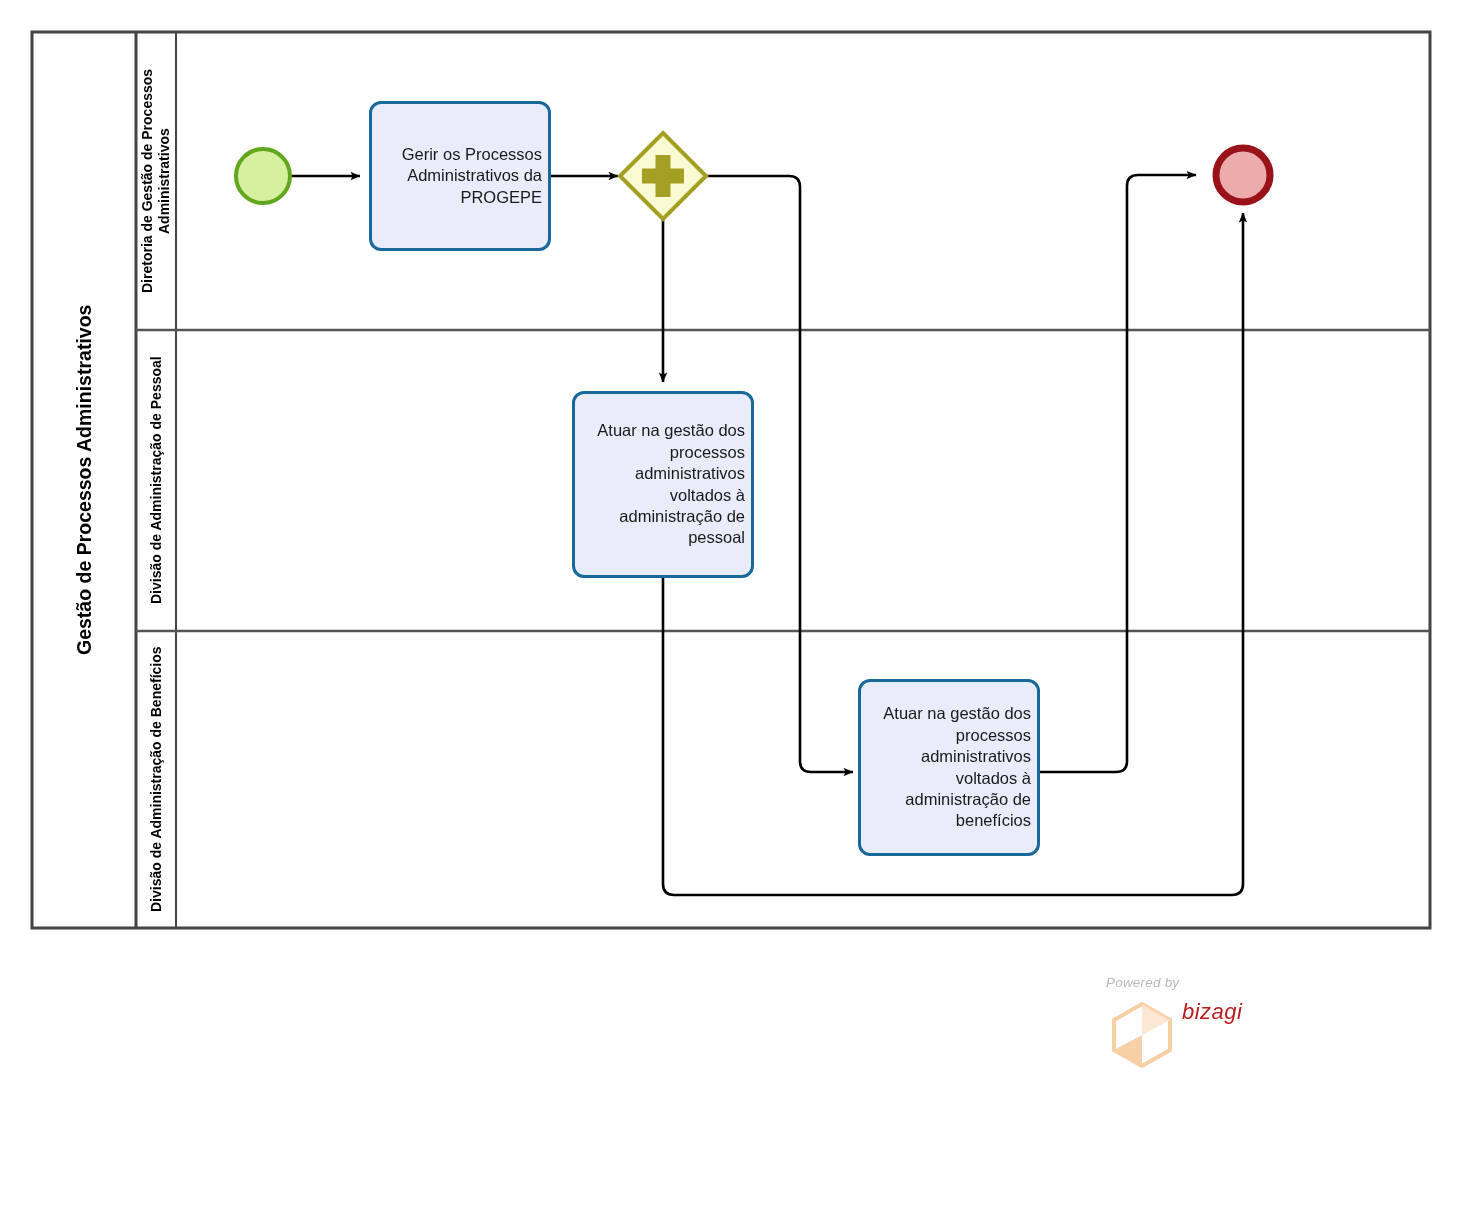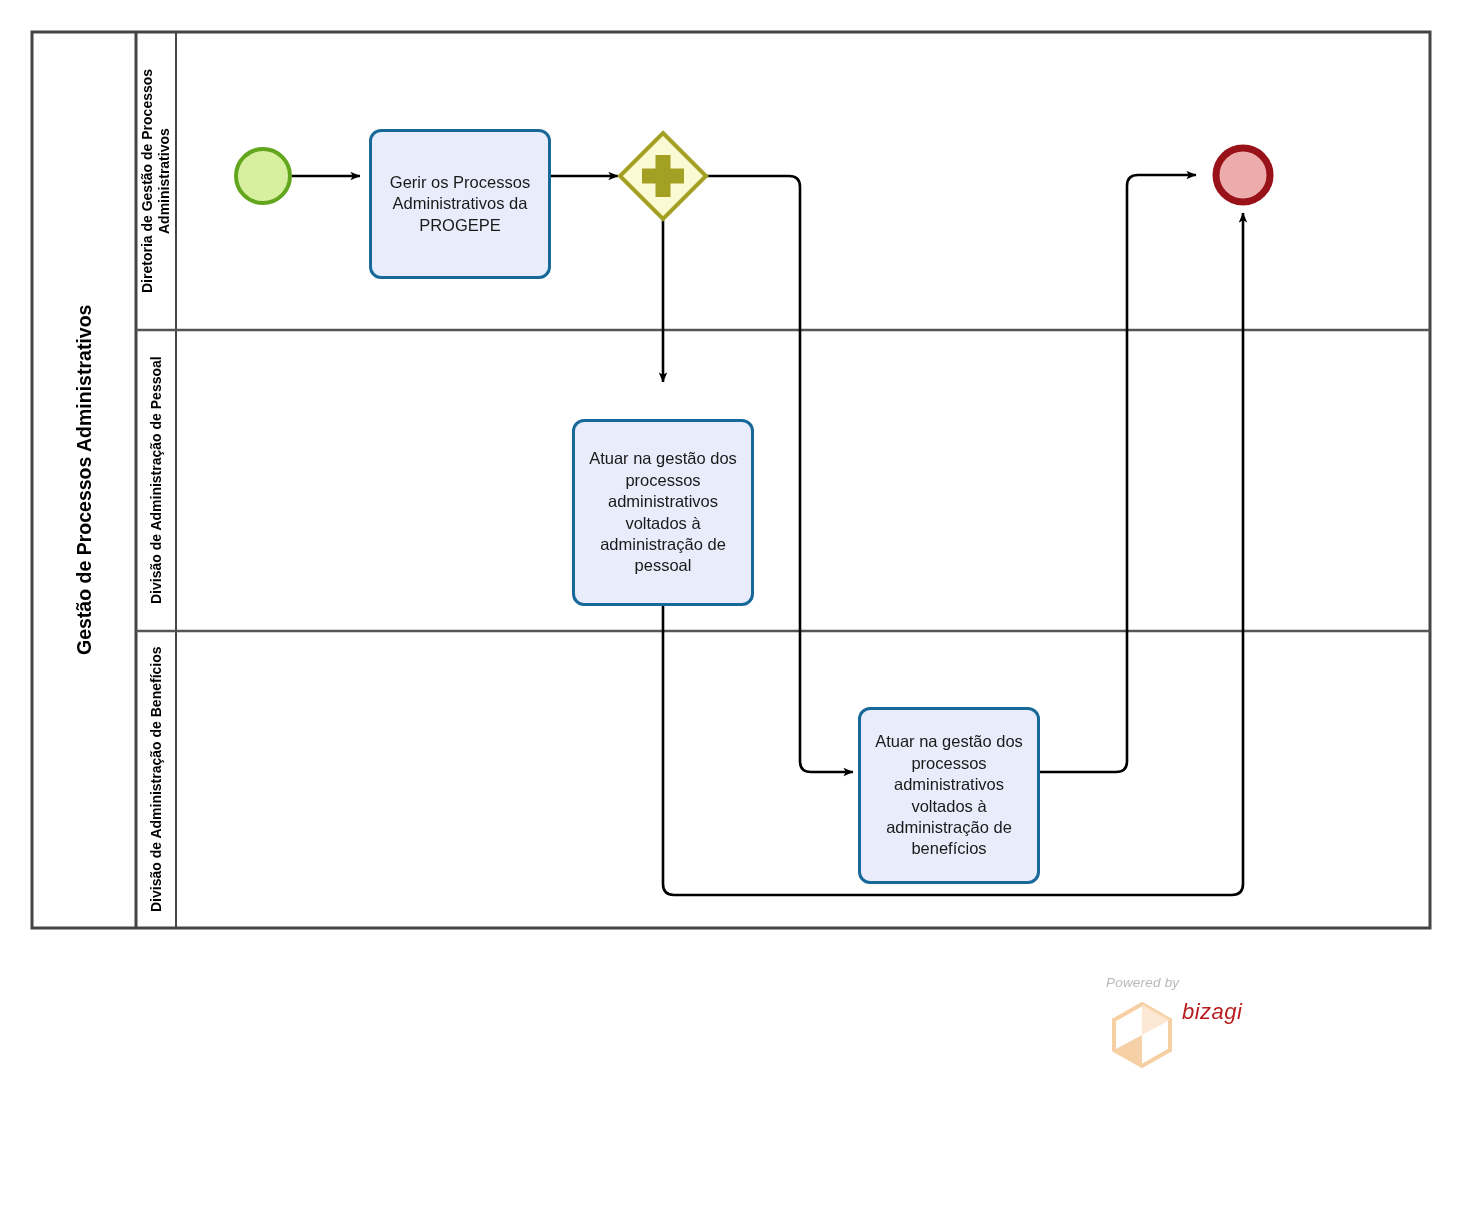--- a/index.html
+++ b/index.html
@@ -58,26 +58,25 @@
   
   .task {
     position: absolute;
     box-sizing: border-box;
     background: #e9edfb;
     border: 3px solid #19689a;
     border-radius: 12px;
     display: flex;
     align-items: center;
     justify-content: center;
-    text-align: center;
+    text-align: right;
     color: #1a1a1a;
     font-size: 16.5px;
     line-height: 1.30;
     padding: 4px 6px;
-    margin-top: 28px;
   }
 
   
   #bizagi {
     position: absolute;
     left: 1106px;
     top: 975px;
     width: 260px;
     height: 96px;
     font-style: italic;

